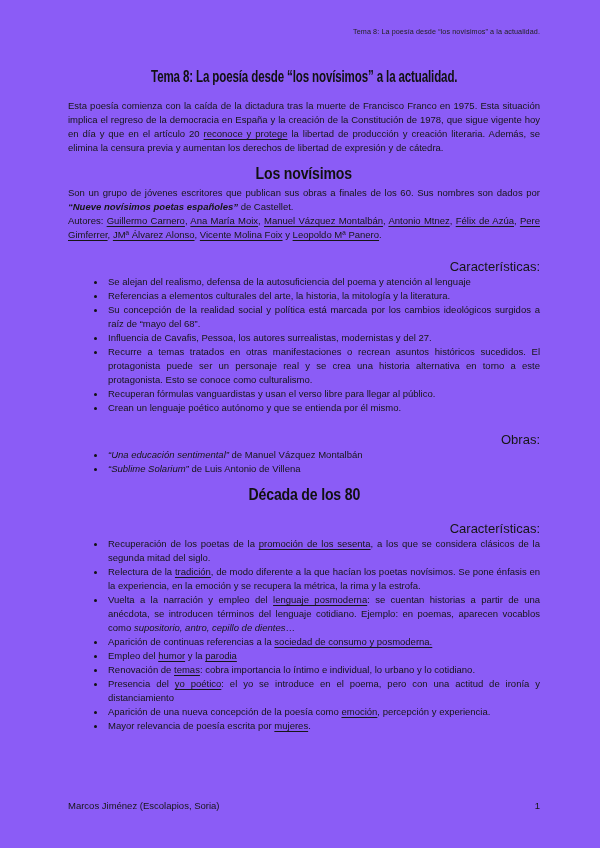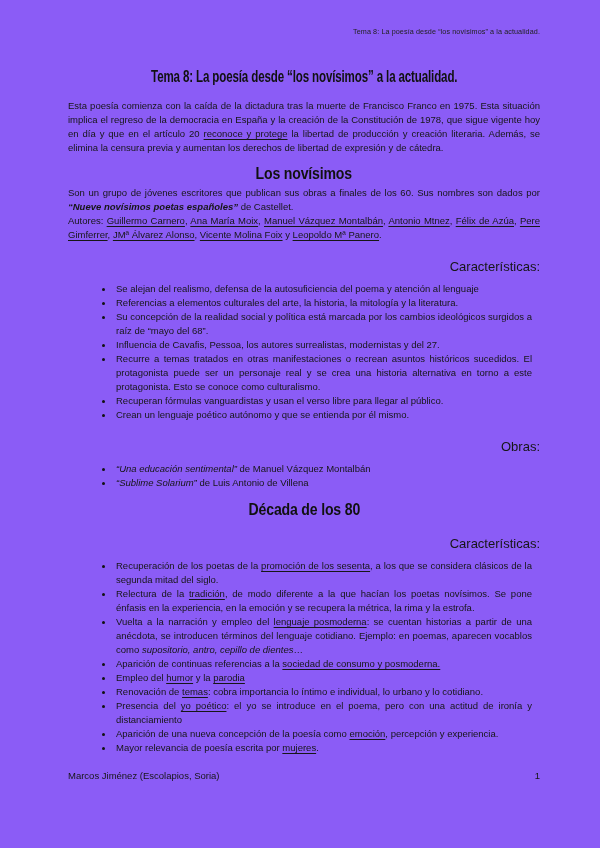--- a/index.html
+++ b/index.html
@@ -19,28 +19,28 @@
   .content{margin:0 60px 0 68px;padding-top:60px;}
   .doc-title{margin:0;text-align:center;line-height:22px;}
   .cond{display:inline-block;white-space:nowrap;font-weight:bold;color:#111;}
   .t1{font-size:17px;transform:scaleX(.68);letter-spacing:-.2px;}
   .t2{font-size:16px;transform:scaleX(.88);letter-spacing:-.2px;}
   .sec-heading{margin:7px 0 3px;text-align:center;line-height:18px;}
   .para{margin:0;font-size:9.5px;line-height:14px;}
   .para.sp{margin-top:11px;}
   .just{text-align:justify;}
   .label{margin:18px 0 1px;font-size:13px;line-height:14px;text-align:right;}
-  ul.list{margin:8px;padding:0 0 0 38px;list-style:disc outside;}
+  ul.list{margin:0;padding:0 0 0 38px;list-style:disc outside;}
   ul.list li{font-size:9.5px;line-height:14px;padding-left:2px;}
   ul.list li::marker{color:#111;font-size:8.5px;}
   .u{text-decoration:underline;text-underline-offset:1.5px;text-decoration-thickness:.8px;}
   .i{font-style:italic;}
   .b{font-weight:bold;}
   .footer{
-    position:absolute;left:68px;right:60px;top:770px;
+    position:absolute;left:68px;right:60px;top:800px;
     display:flex;justify-content:space-between;
     font-size:9.5px;color:#161616;
   }
 </style>
 </head>
 <body>
 
 <div class="page">
 
   <div class="running-header">Tema 8: La poesía desde “los novísimos” a la actualidad.</div>

